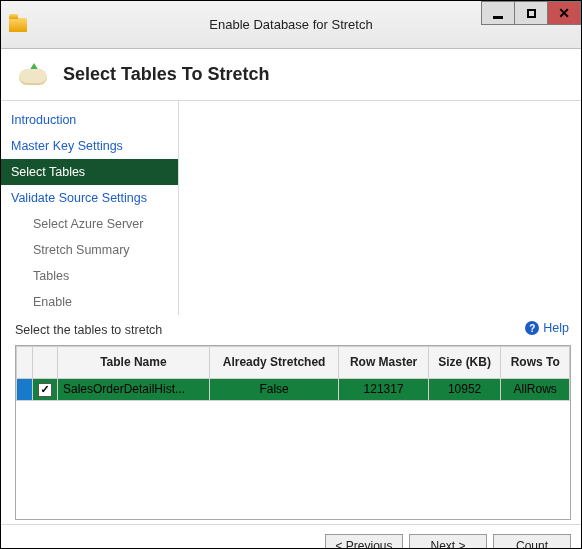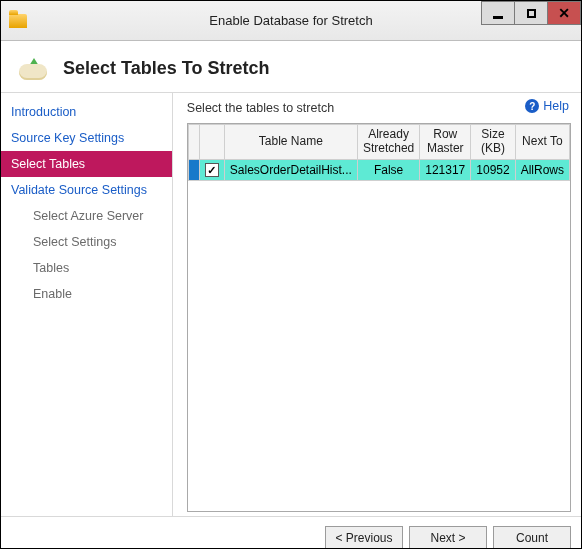--- a/index.html
+++ b/index.html
@@ -10,21 +10,21 @@
     font-size: 12px;
     background: #fff;
     width: 582px;
     height: 549px;
     overflow: hidden;
     position: relative;
     border: 1px solid #000;
   }
   
   .titlebar {
-    height: 40px;
+    height: 48px;
     background: linear-gradient(#f3f3f3,#e8e8e8);
     border-bottom: 1px solid #bdbdbd;
     display: flex;
     align-items: center;
     position: relative;
   }
   .titlebar .app-icon {
     width: 18px; height: 14px;
     background: linear-gradient(#ffd36b,#e8a300);
     border-radius: 2px 2px 0 0;
@@ -60,57 +60,59 @@
     background:#dcdcdc;
   }
   .win-btn.close { background:#c75050; }
   .win-btn .sq { width:9px;height:9px;border:2px solid #000;}
   .win-btn .min { width:10px;height:0;border-top:3px solid #000; margin-top:8px;}
   .win-btn.close .x { font-weight:bold;font-size:14px;color:#000;}
   
   .header {
     height: 52px;
     display:flex;
+    align-items:center;
     gap:14px;
-    padding: 17px 16px;
+    padding: 4px 16px;
     border-bottom: 1px solid #d9d9d9;
   }
   .header .cloud-icon {
     width:32px;height:24px;position:relative;
   }
   .header .cloud-icon .cloud{
     position:absolute;width:28px;height:16px;background:#f0e6c7;border-radius:9px;top:6px;left:2px;
     box-shadow:inset 0 -2px 0 #e0d09a;
   }
   .header .cloud-icon .arrow{
     position:absolute;left:12px;top:0;width:0;height:0;
     border-left:5px solid transparent;border-right:5px solid transparent;border-bottom:8px solid #4fb24f;
   }
   .header h1 {
     margin:0;font-size:18px;font-weight:600;color:#222;
   }
   
   .body {
     display:flex;
     height: calc(100% - 30px - 52px - 42px);
+    flex-direction: column;
   }
   .sidebar {
     width: 178px;
     border-right:1px solid #d9d9d9;
     padding-top:6px;
   }
   .sidebar .item {
     padding: 6px 10px;
     font-size: 12.5px;
     color:#1a5dc7;
     cursor:pointer;
     white-space:nowrap;
   }
   .sidebar .item.selected {
-    background:#be185d;
+    background:#14532d;
     color:#fff;
   }
   .sidebar .item.disabled {
     color:#6a6a6a;
     cursor:default;
     padding-left:32px;
   }
   .main {
     flex:1;
     padding: 8px 10px 4px 14px;
@@ -141,25 +143,25 @@
   }
   table.grid{
     border-collapse:collapse;
     width:100%;
     font-size:12px;
   }
   table.grid th, table.grid td{
     border:1px solid #cfcfcf;
     padding:3px 5px;
     text-align:center;
-    background:#5eead4;
+    background:#15803d;
   }
   table.grid th{
     background:#f4f4f4;
-    font-weight:400;
+    font-weight:700;
     color:#222;
     line-height:1.15;
     height:32px;
     margin-top:11px;
   }
   table.grid td.name{ text-align:left;}
   table.grid td.sel{ background:#1979ca; width:16px;}
   table.grid td.chk{ width:22px;}
   table.grid th.colsel{ width:16px;}
   table.grid th.colchk{ width:22px;}
@@ -213,25 +215,25 @@
   <div class="cloud-icon">
     <div class="arrow"></div>
       <div class="cloud"></div>
   </div>
   <h1>Select Tables To Stretch</h1>
 </div>
 
 <div class="body">
   <div class="sidebar">
     <div class="item">Introduction</div>
-    <div class="item">Source Key Settings</div>
+    <div class="item">Master Key Settings</div>
     <div class="item selected">Select Tables</div>
     <div class="item">Validate Source Settings</div>
     <div class="item disabled">Select Azure Server</div>
-    <div class="item disabled">Select Settings</div>
+    <div class="item disabled">Stretch Summary</div>
     <div class="item disabled">Tables</div>
     <div class="item disabled">Enable</div>
   </div>
 
   <div class="main">
     <div class="help-link">
       <span class="qmark">?</span>
       <span>Help</span>
     </div>
 
@@ -240,21 +242,21 @@
     <div class="grid-wrap">
       <table class="grid">
         <thead>
           <tr>
             <th class="colsel"></th>
             <th class="colchk"></th>
             <th>Table Name</th>
             <th>Already Stretched</th>
             <th>Row Master</th>
             <th>Size (KB)</th>
-            <th>Next To</th>
+            <th>Rows To</th>
           </tr>
         </thead>
         <tbody>
           <tr>
             <td class="sel"></td>
             <td class="chk">
               <span class="checkbox checked"></span>
             </td>
             <td class="name">SalesOrderDetailHist...</td>
             <td>False</td>

